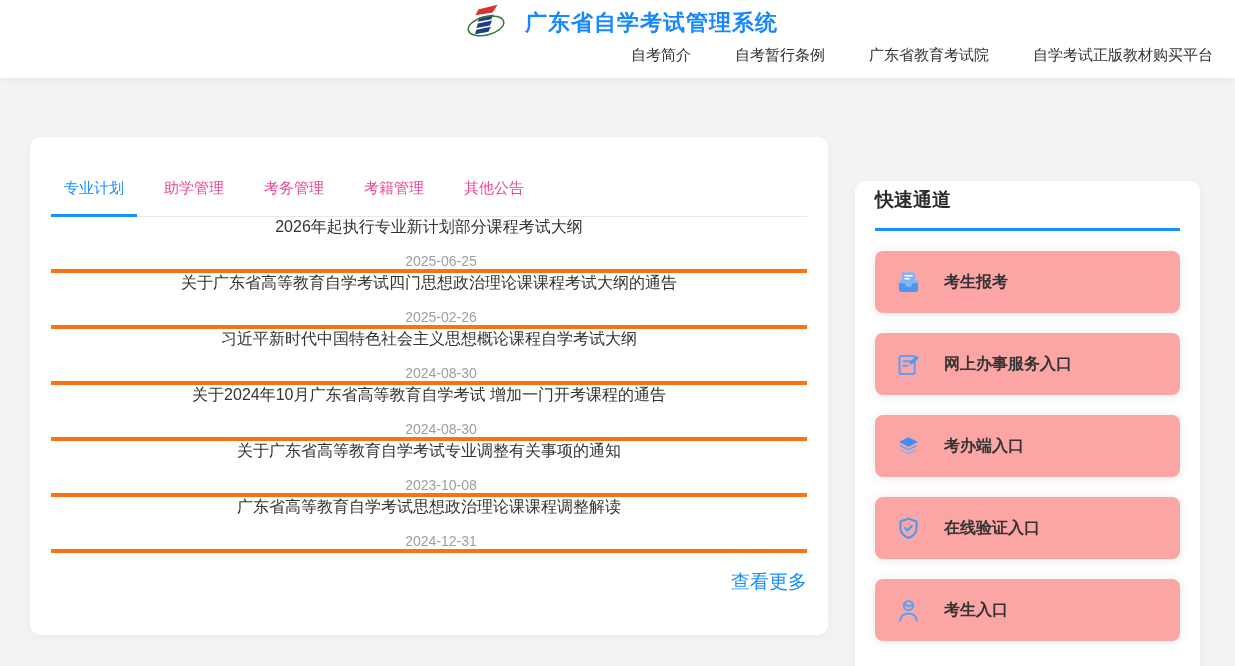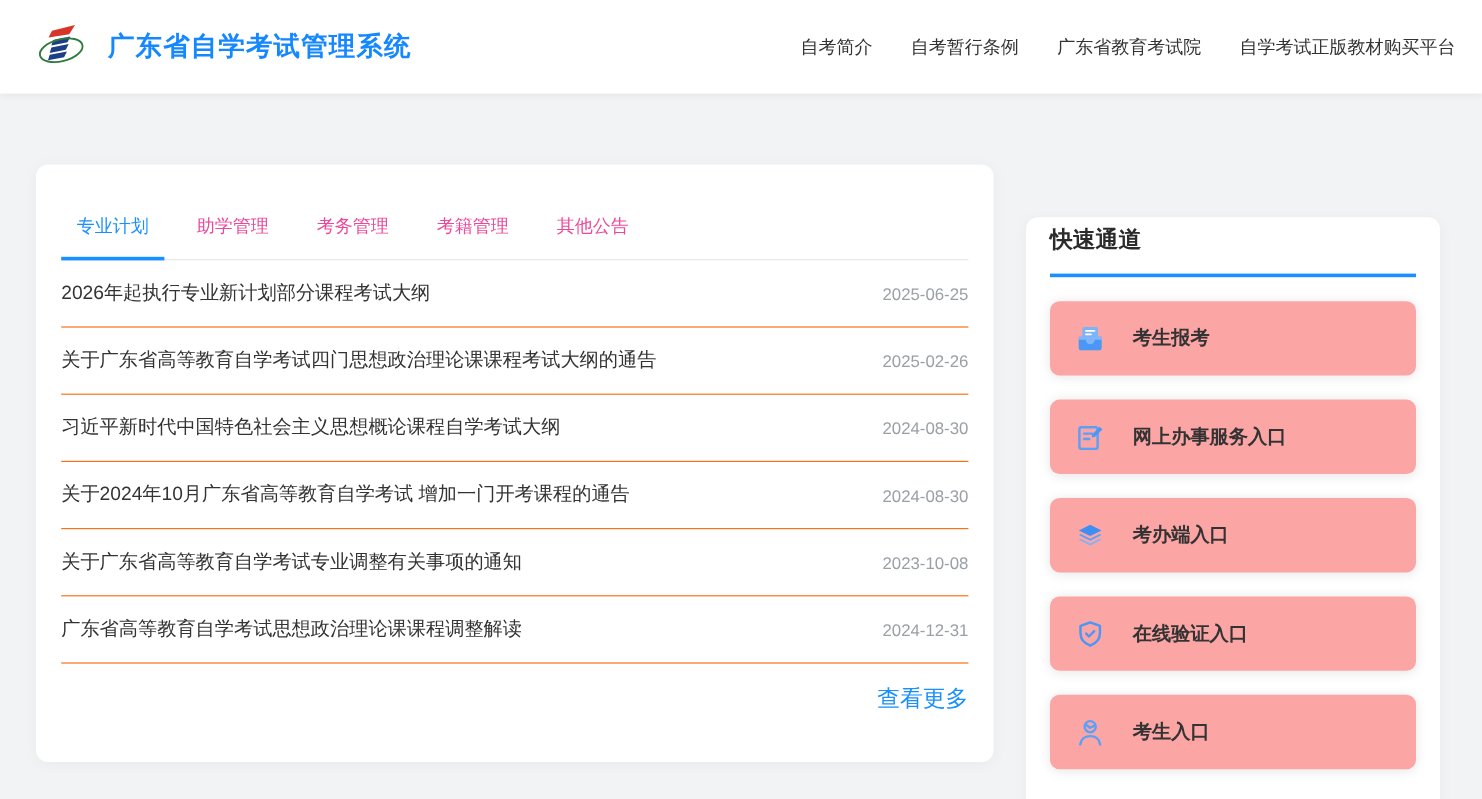--- a/index.html
+++ b/index.html
@@ -13,31 +13,32 @@
   
   .header {
     height: 78px;
     background: #ffffff;
     display: flex;
     align-items: center;
     padding: 0 22px 0 28px;
     box-shadow: 0 2px 6px rgba(0,0,0,0.05);
     position: relative;
     z-index: 2;
+    flex-direction: column;
   }
   .brand { display: flex; align-items: center; }
   .brand-logo { width: 46px; height: 46px; }
   .brand-title {
     margin-left: 16px;
     font-size: 22px;
     font-weight: bold;
     color: #1688ff;
     letter-spacing: 1px;
   }
-  .top-nav { margin-left: auto; display: flex; align-items: flex-end; gap: 32px; }
+  .top-nav { margin-left: auto; display: flex; align-items: flex-end; gap: 44px; }
   .top-nav-link { font-size: 15px; color: #333; cursor: pointer; white-space: nowrap; }
 
   
   .main {
     display: flex;
     align-items: flex-start;
     padding: 59px 35px 0 30px;
     gap: 27px;
   }
   .card {
@@ -60,22 +61,23 @@
     white-space: nowrap;
   }
   .tab.active { color: #1890ff; border-bottom-color: #1890ff; }
 
   .news-list { }
   .news-row {
     display: flex;
     justify-content: space-between;
     align-items: center;
     height: 56px;
-    border-bottom: 1px solid #f97316;
+    border-bottom: 4px solid #f97316;
     cursor: pointer;
+    flex-direction: column;
   }
   .news-title { font-size: 16px; color: #333; overflow: hidden; white-space: nowrap; text-overflow: ellipsis; }
   .news-date { font-size: 14px; color: #9aa0a6; flex: 0 0 auto; margin-left: 24px; }
 
   .more-row { display: flex; justify-content: flex-end; padding: 16px 0 16px; }
   .more-link { font-size: 19px; color: #1890ff; cursor: pointer; }
 
   
   .quick-card { flex: 1; padding: 6px 20px 32px; min-height: 503px; margin-top: 44px; }
   .quick-title {

